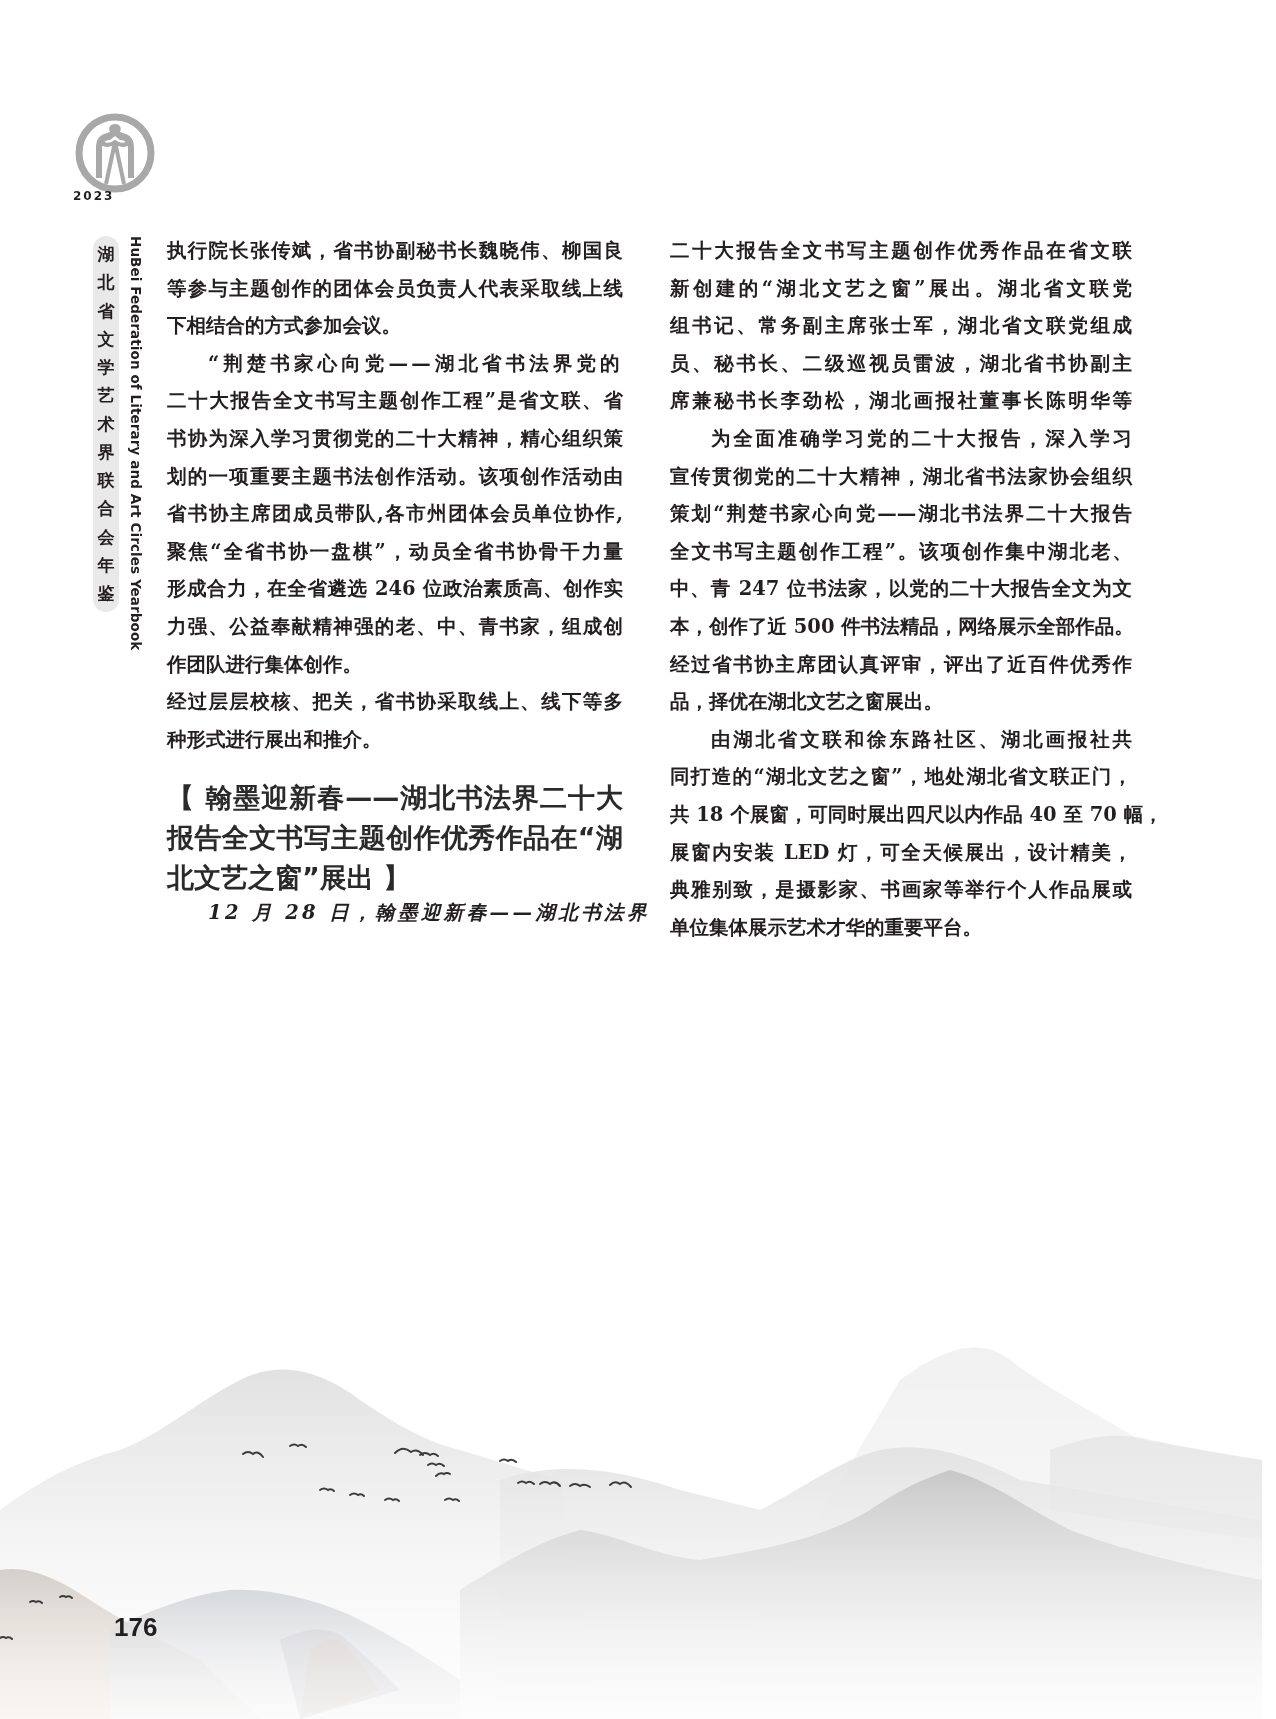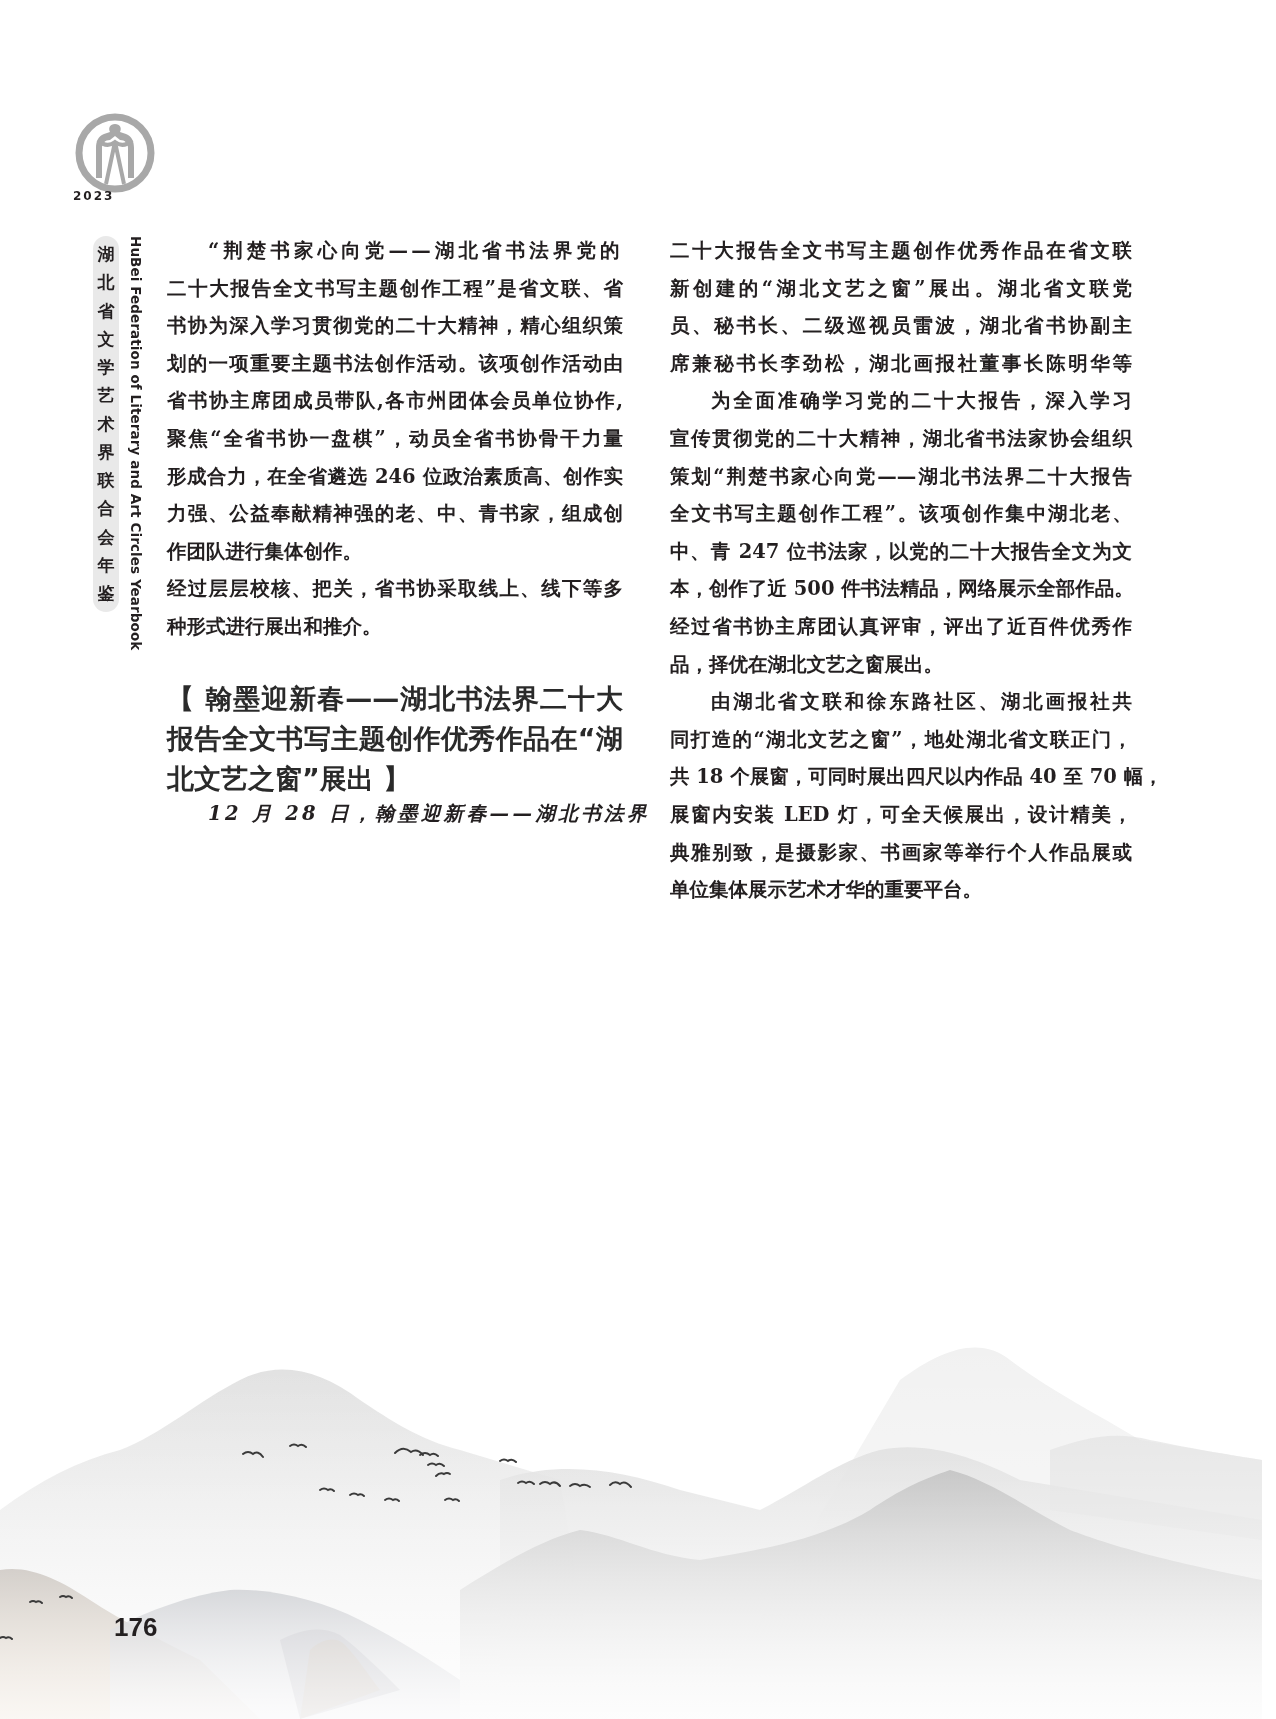--- a/index.html
+++ b/index.html
@@ -32,21 +32,21 @@
 
   
   .col { position: absolute; top: 232px; font-size: 19.5px; line-height: 37.6px; font-weight: bold; text-align: justify; text-align-last: left; }
   .col-left { left: 167px; width: 456px; }
   .col-right { left: 670px; width: 462px; }
   .col p { margin: 0; }
   .line { display: block; white-space: nowrap; text-align: justify; text-align-last: justify; }
   .line.last { text-align-last: left; }
 
   .heading {
-    margin: 33px 0 0 0;
+    margin: 20px 0 0 0;
     font-family: "DejaVu Sans", sans-serif; font-weight: bold;
     font-size: 27px; line-height: 40px; color: #2a2a2a;
   }
   .heading .line { text-align-last: justify; }
   .heading .line.last { text-align-last: left; }
 
   .date-line { margin-top: 0; font-style: italic; }
   .spaced { letter-spacing: 3.4px; }
 
   
@@ -81,20 +81,25 @@
   <span>联</span>
   <span>合</span>
   <span>会</span>
   <span>年</span>
   <span>鉴</span>
 </div>
 <div class="side-en">HuBei Federation of Literary and Art Circles Yearbook</div>
 
 <div class="col col-left">
   <p>
+    <span class="line">执行院长张传斌，省书协副秘书长魏晓伟、柳国良</span>
+    <span class="line">等参与主题创作的团体会员负责人代表采取线上线</span>
+    <span class="line last">下相结合的方式参加会议。</span>
+  </p>
+  <p>
     <span class="line spaced" style="padding-left:2.1em">“荆楚书家心向党——湖北省书法界党的</span>
     <span class="line">二十大报告全文书写主题创作工程”是省文联、省</span>
     <span class="line">书协为深入学习贯彻党的二十大精神，精心组织策</span>
     <span class="line">划的一项重要主题书法创作活动。该项创作活动由</span>
     <span class="line">省书协主席团成员带队,各市州团体会员单位协作,</span>
     <span class="line">聚焦“全省书协一盘棋”，动员全省书协骨干力量</span>
     <span class="line">形成合力，在全省遴选 246 位政治素质高、创作实</span>
     <span class="line">力强、公益奉献精神强的老、中、青书家，组成创</span>
     <span class="line last">作团队进行集体创作。</span>
   </p>
@@ -109,20 +114,21 @@
   </h2>
   <p class="date-line">
     <span class="line spaced" style="padding-left:2.1em; line-height:30px">12 月 28 日，翰墨迎新春——湖北书法界</span>
   </p>
 </div>
 
 <div class="col col-right">
   <p>
     <span class="line">二十大报告全文书写主题创作优秀作品在省文联</span>
     <span class="line">新创建的“湖北文艺之窗”展出。湖北省文联党</span>
+    <span class="line">组书记、常务副主席张士军，湖北省文联党组成</span>
     <span class="line">员、秘书长、二级巡视员雷波，湖北省书协副主</span>
     <span class="line">席兼秘书长李劲松，湖北画报社董事长陈明华等</span>
   </p>
   <p>
     <span class="line" style="padding-left:2.1em">为全面准确学习党的二十大报告，深入学习</span>
     <span class="line">宣传贯彻党的二十大精神，湖北省书法家协会组织</span>
     <span class="line">策划“荆楚书家心向党——湖北书法界二十大报告</span>
     <span class="line">全文书写主题创作工程”。该项创作集中湖北老、</span>
     <span class="line">中、青 247 位书法家，以党的二十大报告全文为文</span>
     <span class="line">本，创作了近 500 件书法精品，网络展示全部作品。</span>

